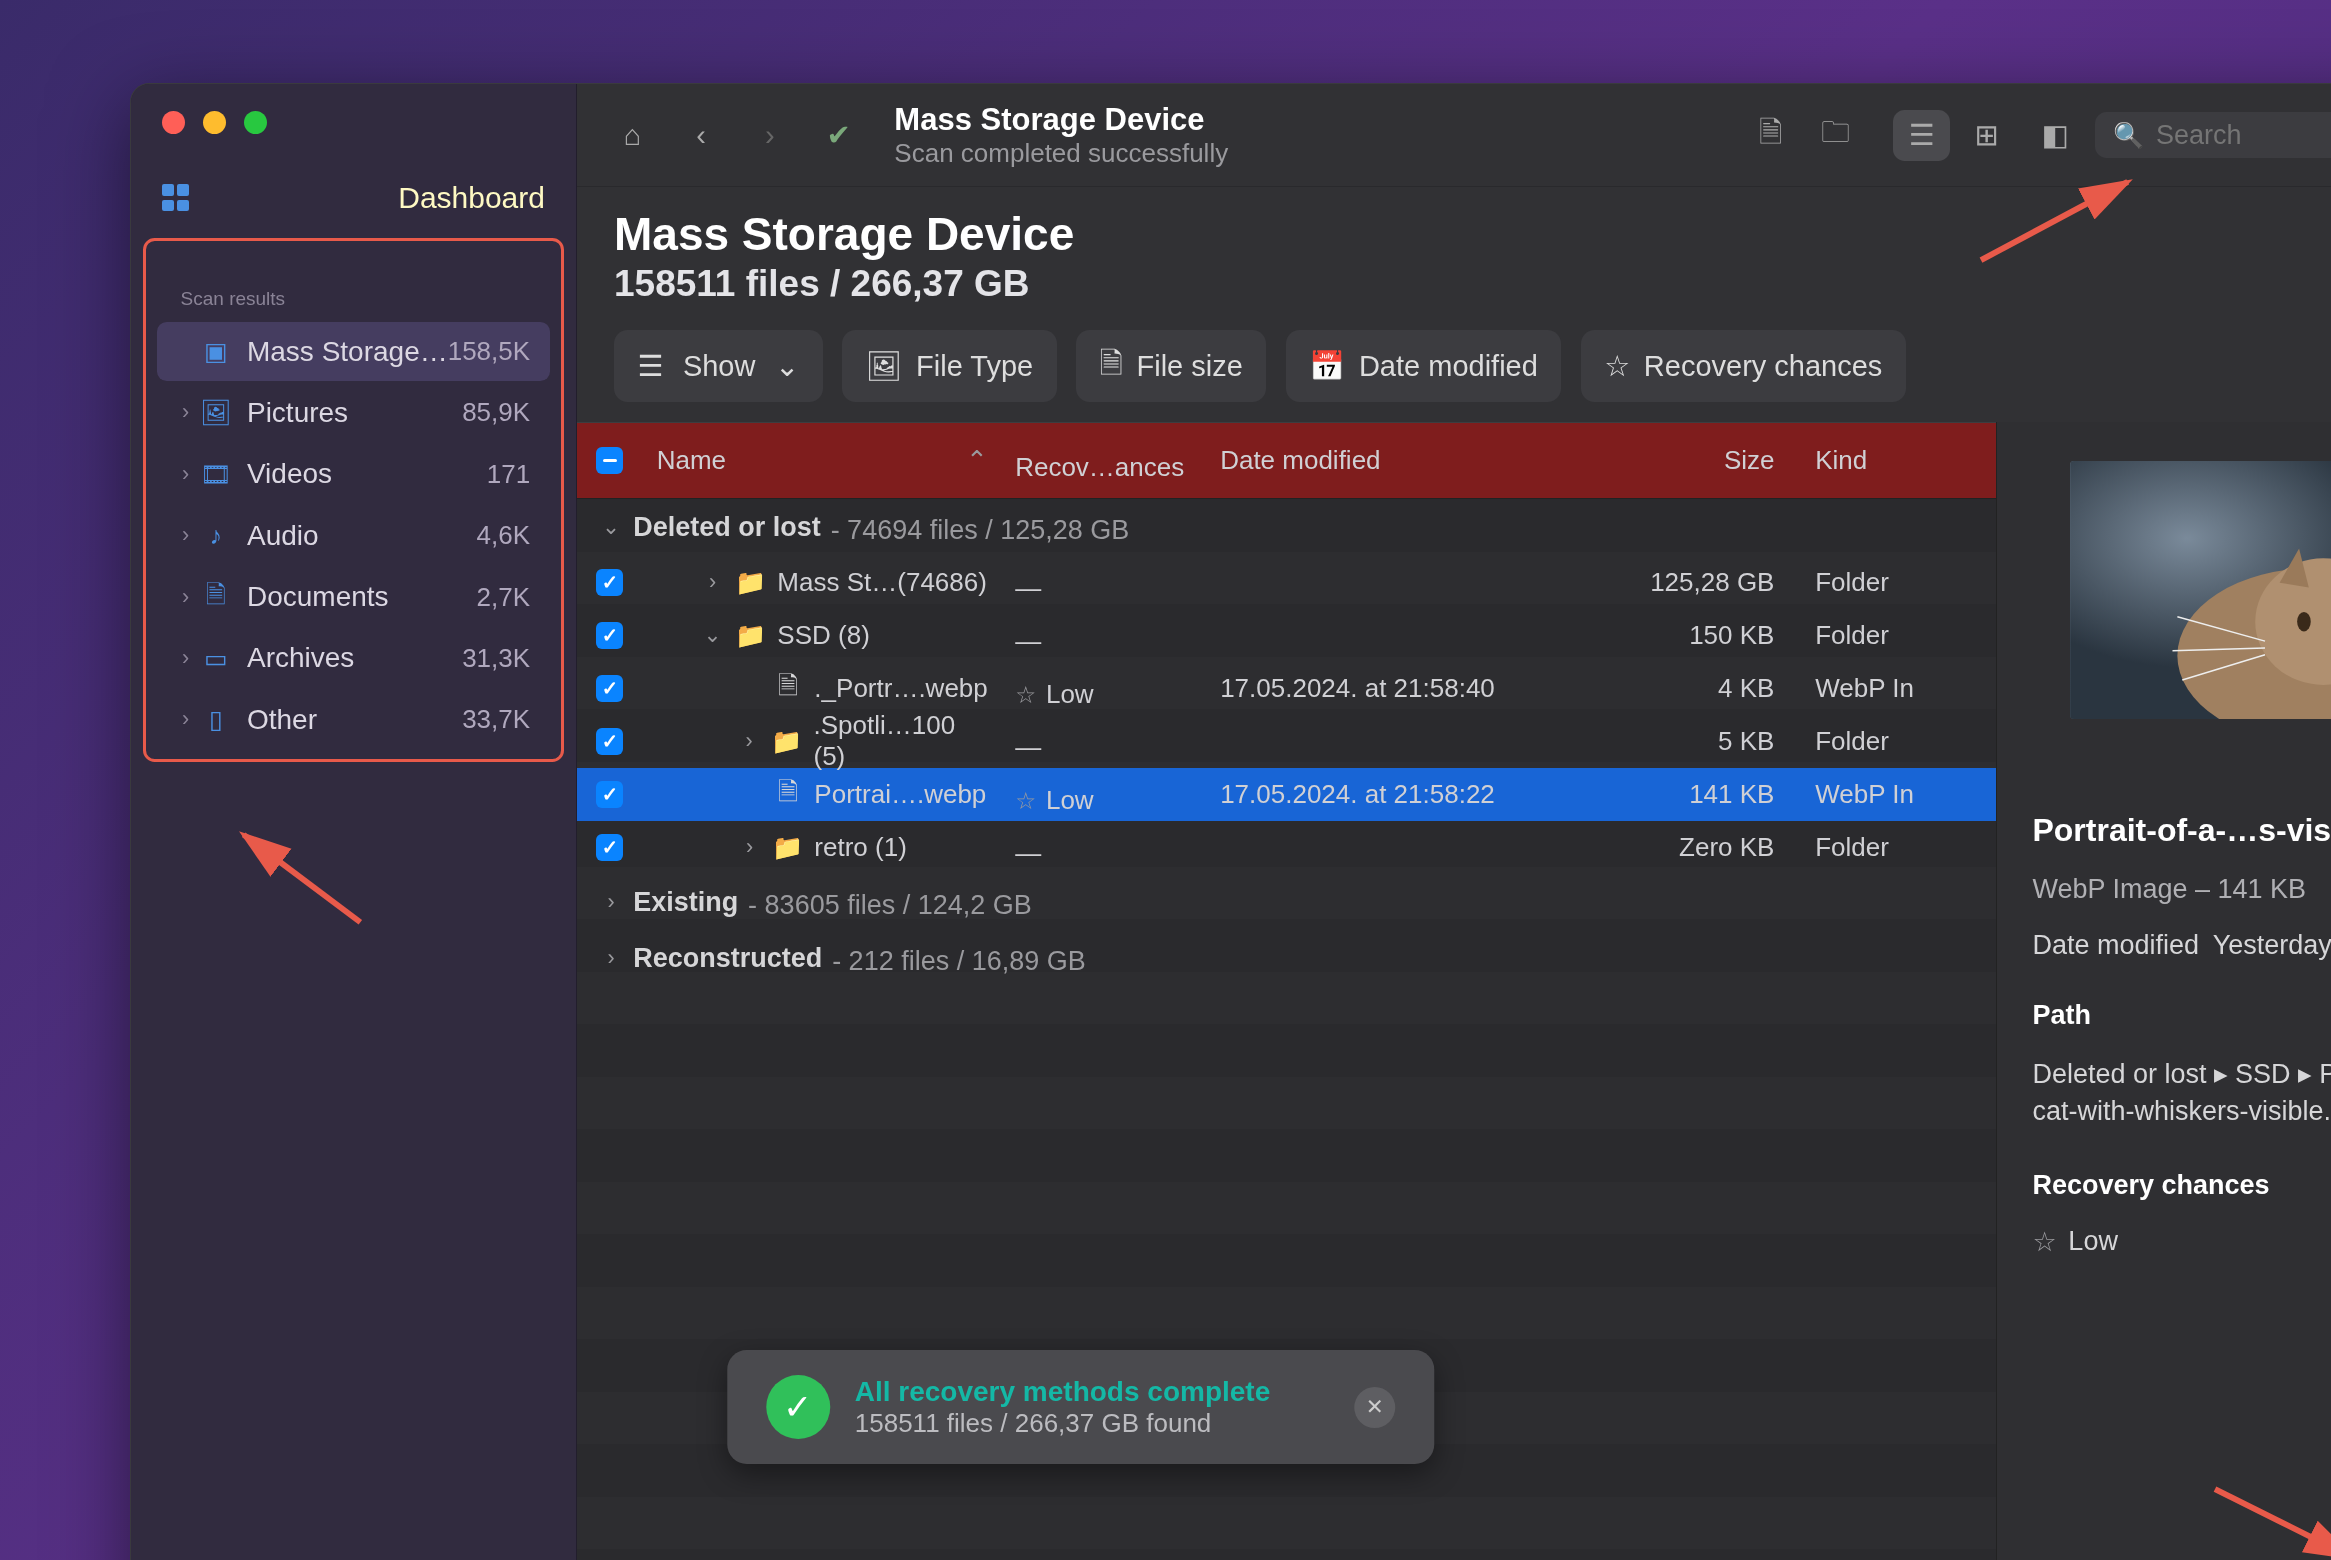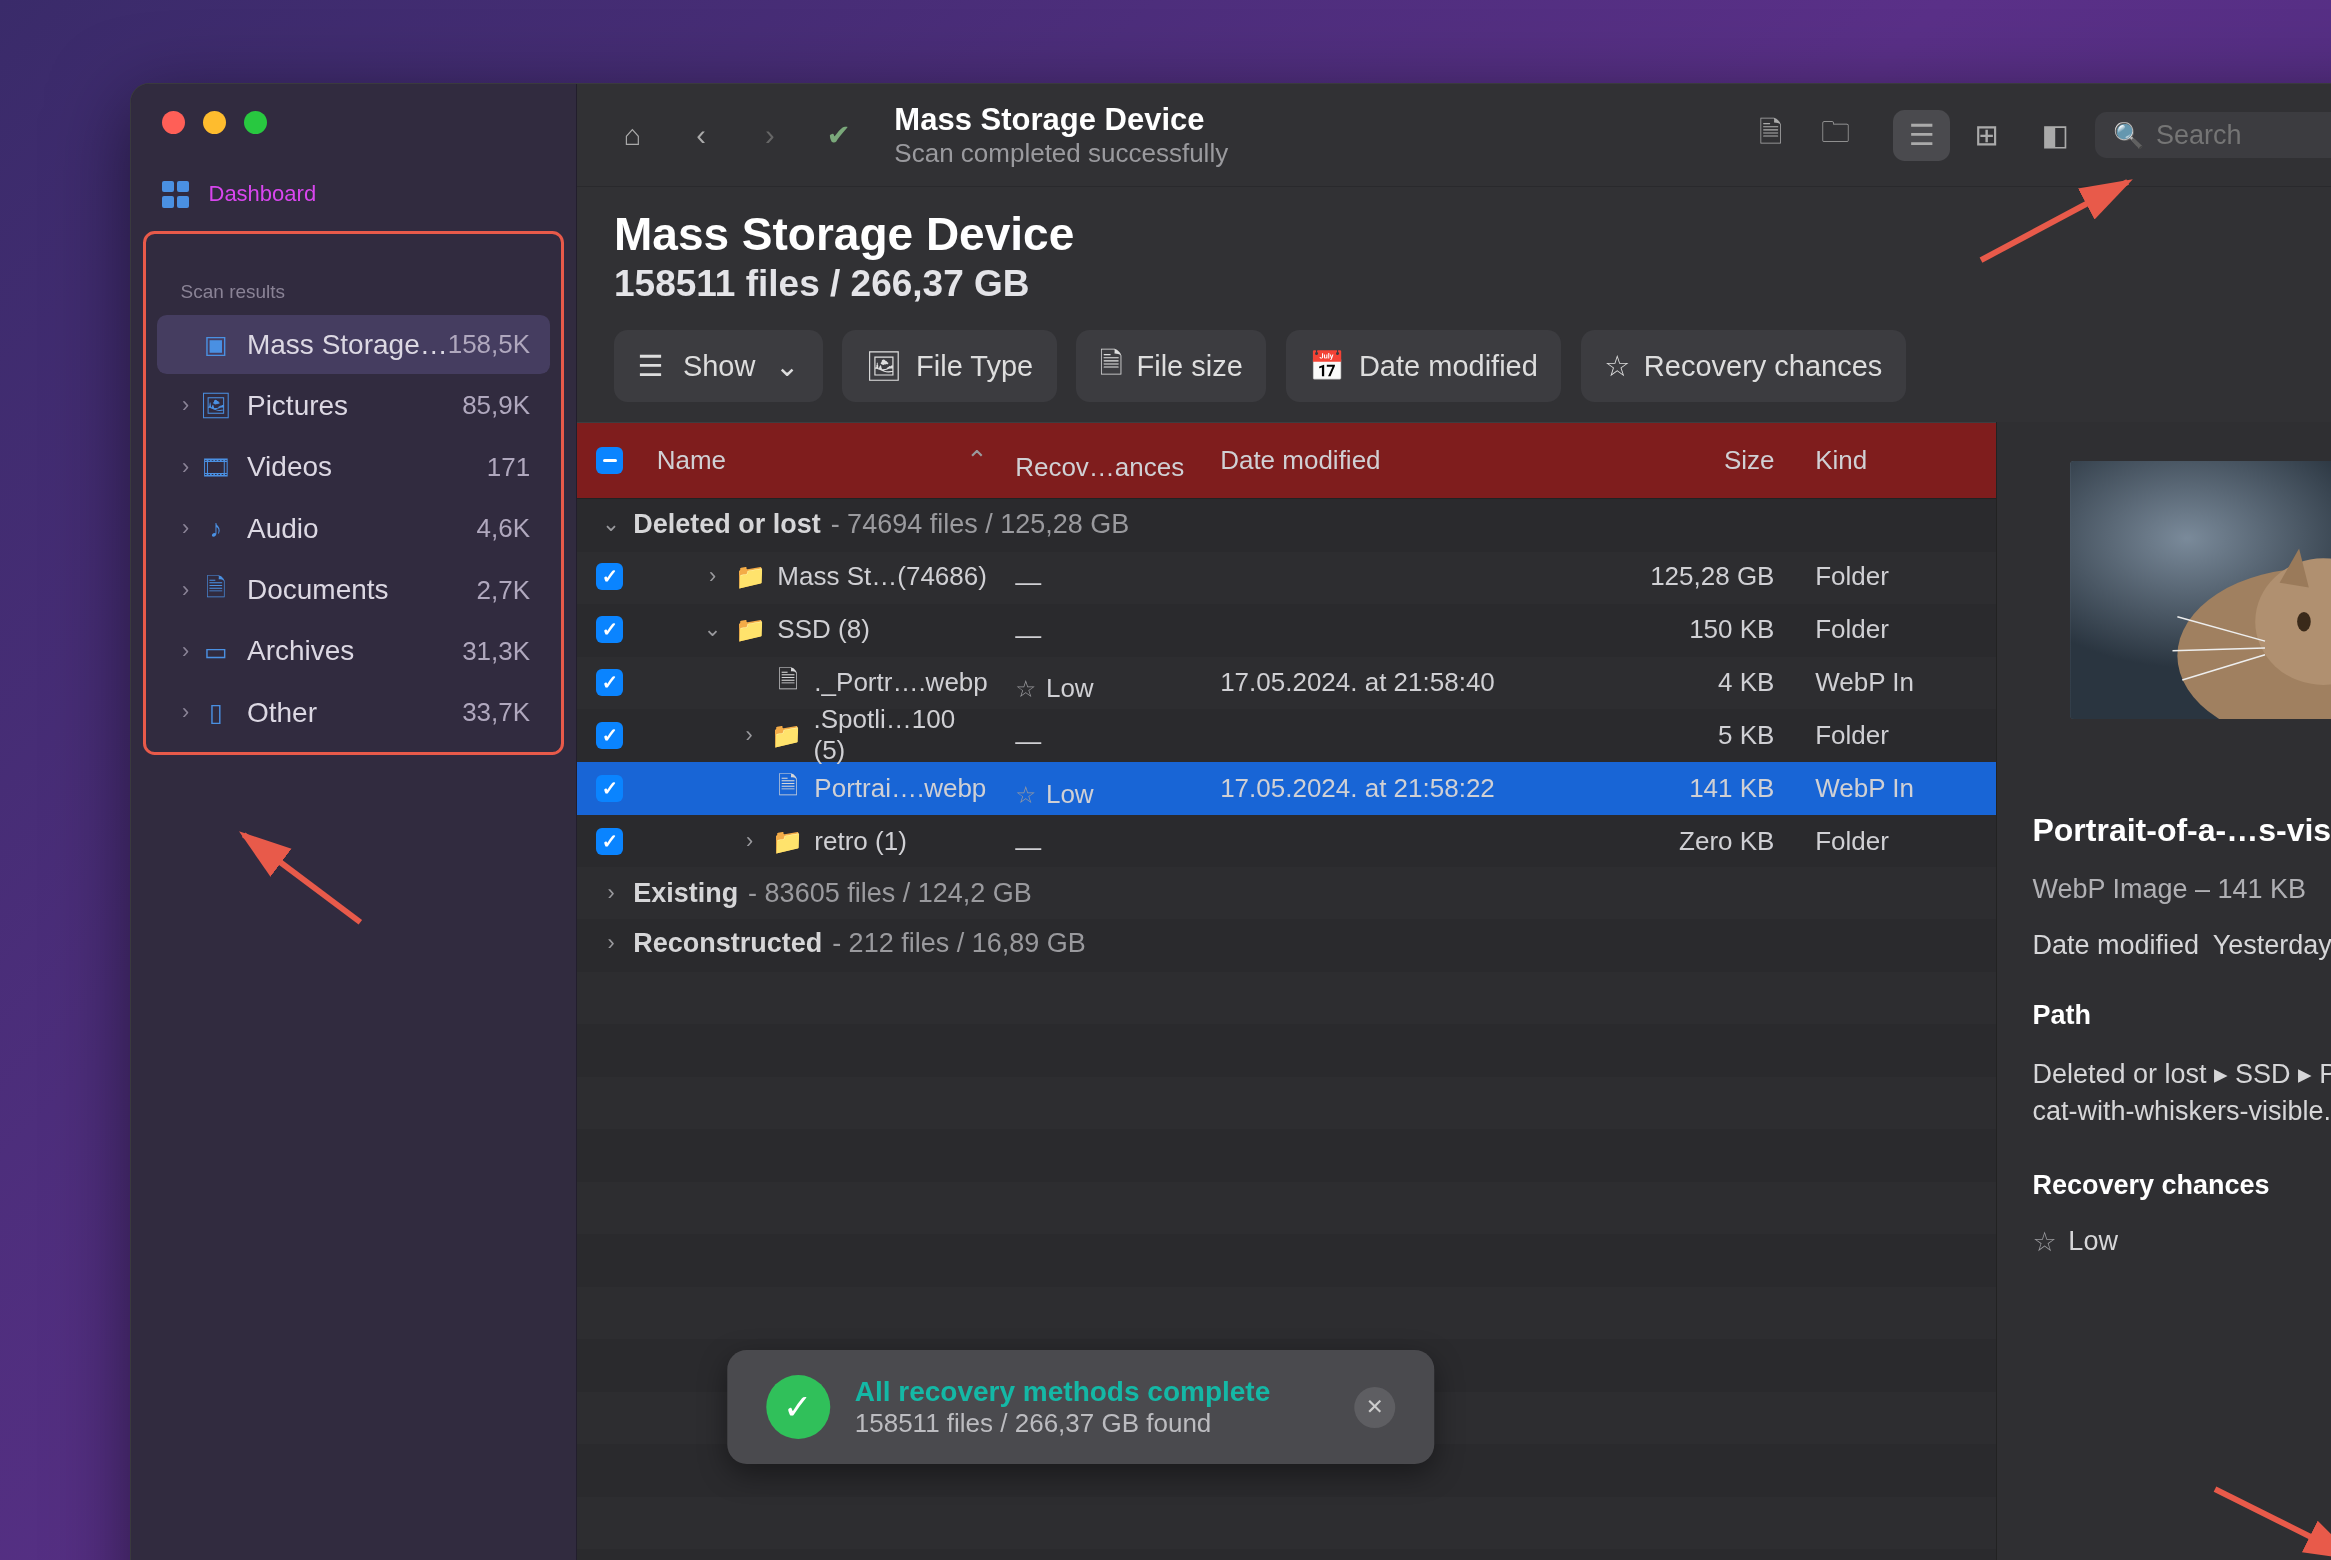--- a/index.html
+++ b/index.html
@@ -30,21 +30,21 @@
   .sidebar {
     width: 483px;
     background: #312b3f;
     display: flex;
     flex-direction: column;
     border-right: 1px solid rgba(0,0,0,.3);
   }
   .traffic-lights { display:flex; gap:17.6px; padding:27px 0 27px 31px; }
   .tl { width:23.4px; height:23.4px; border-radius:50%; }
   .tl-close{background:#ff5f57;} .tl-min{background:#febc2e;} .tl-max{background:#28c840;}
-  .sb-dashboard{display:flex;align-items:center;gap:19.5px;padding:19.5px 31px;color:#d946ef;font-size:22px;font-weight:500;}
+  .sb-dashboard{display:flex;align-items:center;gap:19.5px;padding:19.5px 31px;color:#fef9c3;font-size:30px;font-weight:500;justify-content:space-between;}
   .grid-icon{width:27px;height:27px;display:grid;grid-template-columns:1fr 1fr;grid-template-rows:1fr 1fr;gap:3.9px;}
   .grid-icon span{background:#4a90e2;border-radius:2px;}
   .sb-section-label{color:#8a8396;font-size:19px;padding:39px 31px 9.8px 31px;}
   .highlight-box{border:3.9px solid #e85a4a;border-radius:11.7px;margin:3.9px 11.7px;padding:7.8px 3.9px 7.8px 3.9px;}
   .sb-item{display:flex;align-items:center;padding:13.7px 19.5px;color:#dcd8e3;font-size:28px;border-radius:9.8px;margin:2px 7.8px;}
   .sb-item.selected{background:rgba(90,80,130,.5);}
   .sb-disclosure{width:17.6px;text-align:center;color:#8a8396;font-size:21.5px;margin-right:5.9px;}
   .sb-ico{width:31px;height:31px;display:inline-flex;align-items:center;justify-content:center;margin-right:15.6px;font-size:25px;}
   .sb-label{flex:1;white-space:nowrap;overflow:hidden;text-overflow:ellipsis;}
   .sb-count{color:#b0a8be;font-size:26px;}
@@ -83,21 +83,21 @@
   .row{display:flex;align-items:center;height:53px;color:#d6d6d8;font-size:27px;}
   .row.sel{background:#1865d6;color:#fff;}
   .cb{width:27px;height:27px;border-radius:5.9px;background:#0a84ff;display:flex;align-items:center;justify-content:center;color:#fff;font-size:19.5px;}
   .cb.minus::after{content:"";width:13.7px;height:2.9px;background:#fff;border-radius:2px;}
   .cb.check::after{content:"✓";font-weight:bold;}
   .discl{width:25px;text-align:center;color:#9a9a9e;font-size:21.5px;}
   .file-ico{width:29px;height:29px;display:inline-flex;align-items:center;justify-content:center;font-size:25px;}
   .star{color:#9a9a9e;font-size:23.4px;margin-right:9.8px;}
   .group-row{display:flex;align-items:center;color:#d6d6d8;font-size:27px;padding:9.8px 21.5px;gap:9.8px;}
   .group-row .g-title{font-weight:600;}
-  .group-row .g-meta{color:#9a9a9e;}
+  .group-row .g-meta{color:#9a9a9e;margin-top:6px;}
   
   .preview{width:536px;background:#2f2f32;border-left:1px solid #222;display:flex;flex-direction:column;padding:39px 35px;gap:25px;color:#d6d6d8;font-size:27px;}
   .thumb{width:390px;height:258px;background:linear-gradient(135deg,#5a6a7a,#2a3540);border-radius:3.9px;align-self:center;position:relative;overflow:hidden;}
   .pv-name{color:#fff;font-size:32px;font-weight:700;margin-top:68px;}
   .pv-sub{color:#b0b0b4;}
   .pv-label{color:#fff;font-weight:700;margin-top:13.7px;}
   
   .toast{position:absolute;left:50%;transform:translateX(-50%) translateX(-244px);bottom:176px;background:#4a4a4e;border-radius:19.5px;display:flex;align-items:center;gap:25px;padding:25px 39px;box-shadow:0 9.8px 29px rgba(0,0,0,.4);}
   .toast .ok{width:64px;height:64px;border-radius:50%;background:#30c05a;color:#fff;display:flex;align-items:center;justify-content:center;font-size:35px;}
   .toast .t-title{color:#14b8a6;font-size:28px;font-weight:600;}

